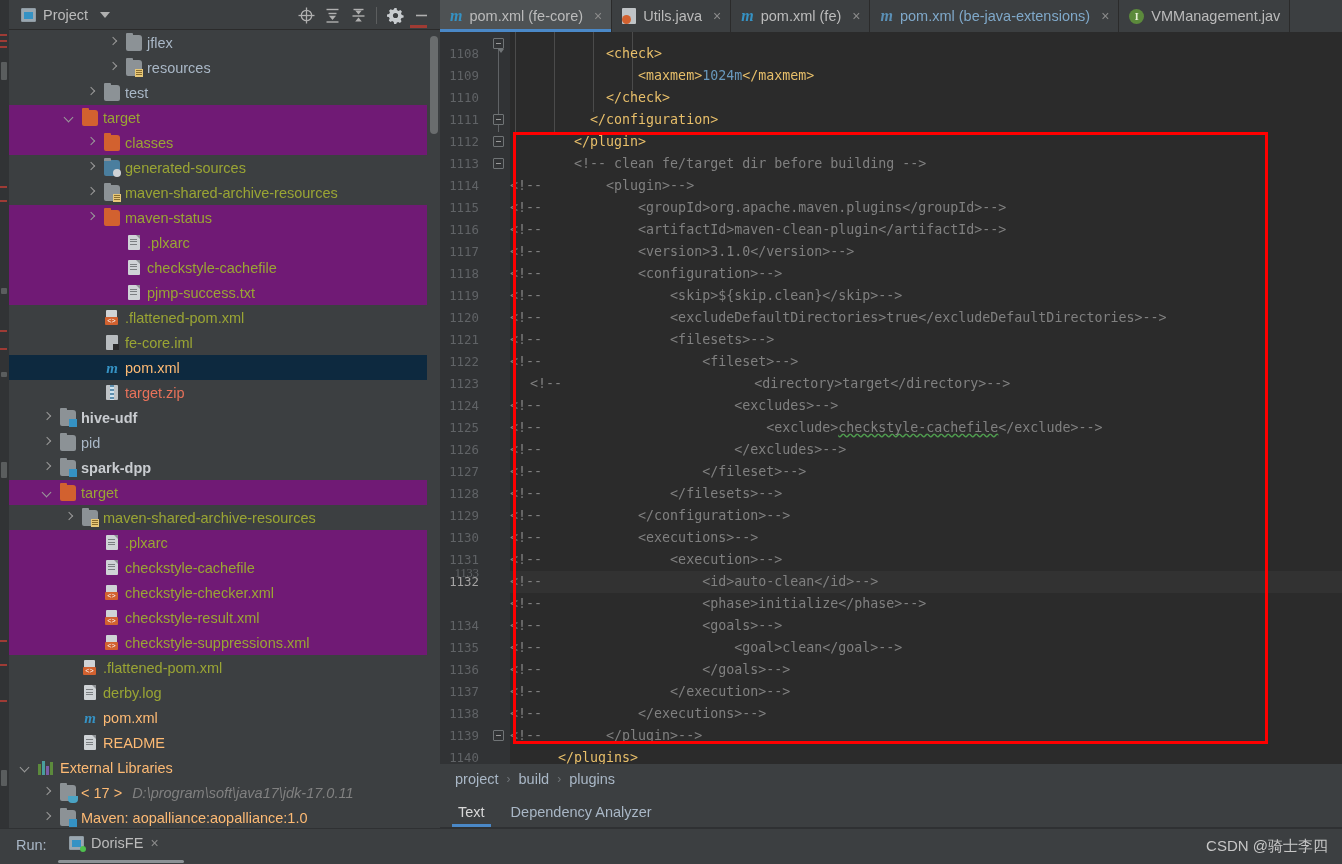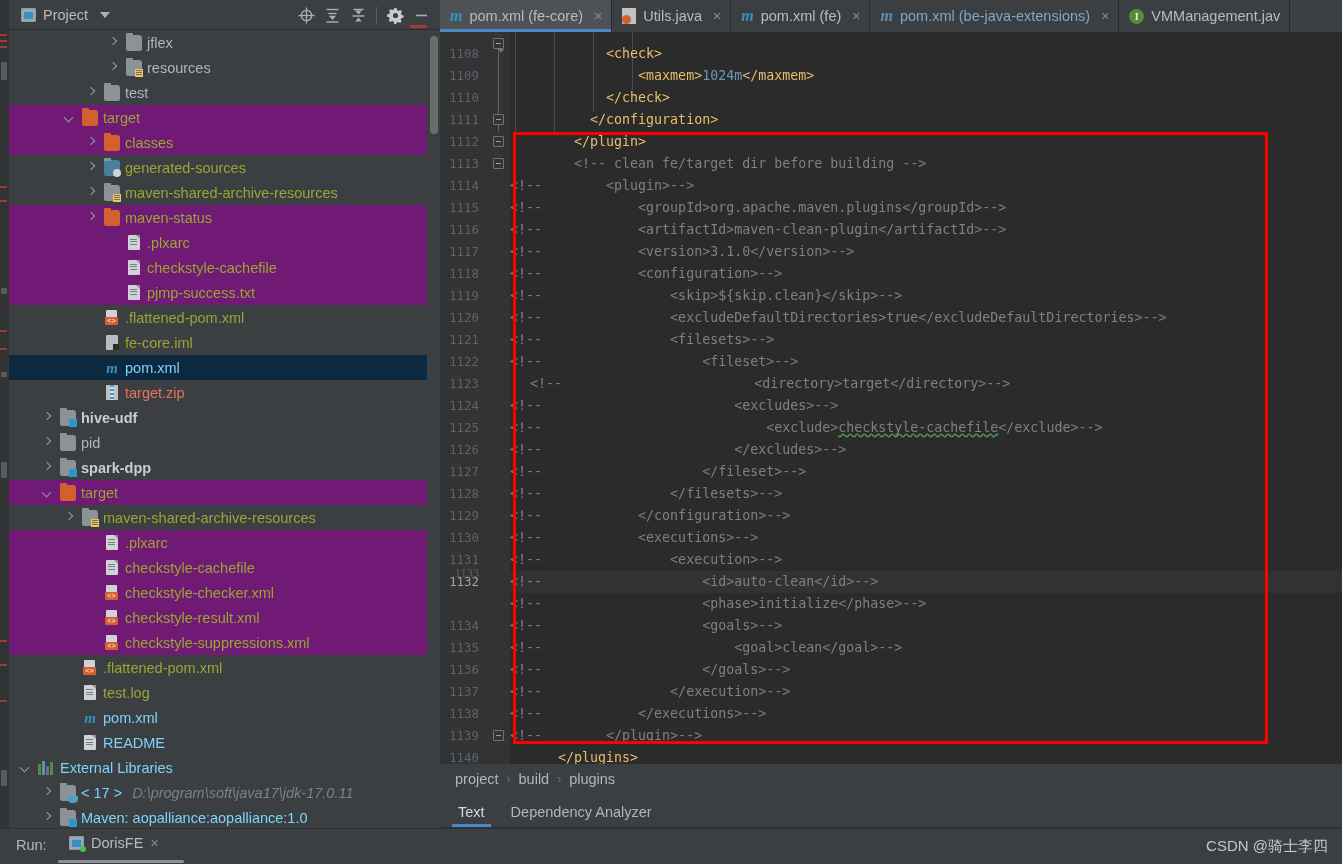--- a/index.html
+++ b/index.html
@@ -131,21 +131,21 @@
     content:''; position:absolute; left:4px; top:0; width:4px; height:15px;
     background: repeating-linear-gradient(#5f8fae 0 2px, #cfe3ef 2px 4px);
   }
   .ficon.libs { width:16px; height:14px; margin-right:6px; }
   .ficon.libs i {
     position:absolute; bottom:0; width:3px; display:block;
   }
   .tlabel { }
   .c-olive { color: #9aa534; }
   .c-grey  { color: #a9b7c6; }
-  .c-white { color: #7dd3fc; }
+  .c-white { color: #fdba74; }
   .c-red   { color: #e8725a; }
   .c-dim   { color: #808080; }
   .bold    { font-weight: bold; color: #c9ccd0; }
 
   
   .tree-sb {
     position: absolute; right: 0; top: 30px; width: 13px; height: 798px; background: #3c3f41;
   }
   .tree-sb .bar {
     position: absolute; left: 3px; top: 6px; width: 8px; height: 98px;
@@ -540,21 +540,21 @@
           <span class="ficon xmlfile">
             <span class="pg"></span>
             <span class="tag">&lt;&gt;</span>
           </span>
           <span class="tlabel c-olive">.flattened-pom.xml</span>
         </div>
         <div class="trow">
           <span style="flex: 0 0 auto; display: inline-block; width: 54px;"></span>
           <span class="arrow" style="margin-right: 6px;"></span>
           <span class="ficon file"></span>
-          <span class="tlabel c-olive">test.log</span>
+          <span class="tlabel c-olive">derby.log</span>
         </div>
         <div class="trow">
           <span style="flex: 0 0 auto; display: inline-block; width: 54px;"></span>
           <span class="arrow" style="margin-right: 6px;"></span>
           <span class="ficon mvn">m</span>
           <span class="tlabel c-white">pom.xml</span>
         </div>
         <div class="trow">
           <span style="flex: 0 0 auto; display: inline-block; width: 54px;"></span>
           <span class="arrow" style="margin-right: 6px;"></span>

